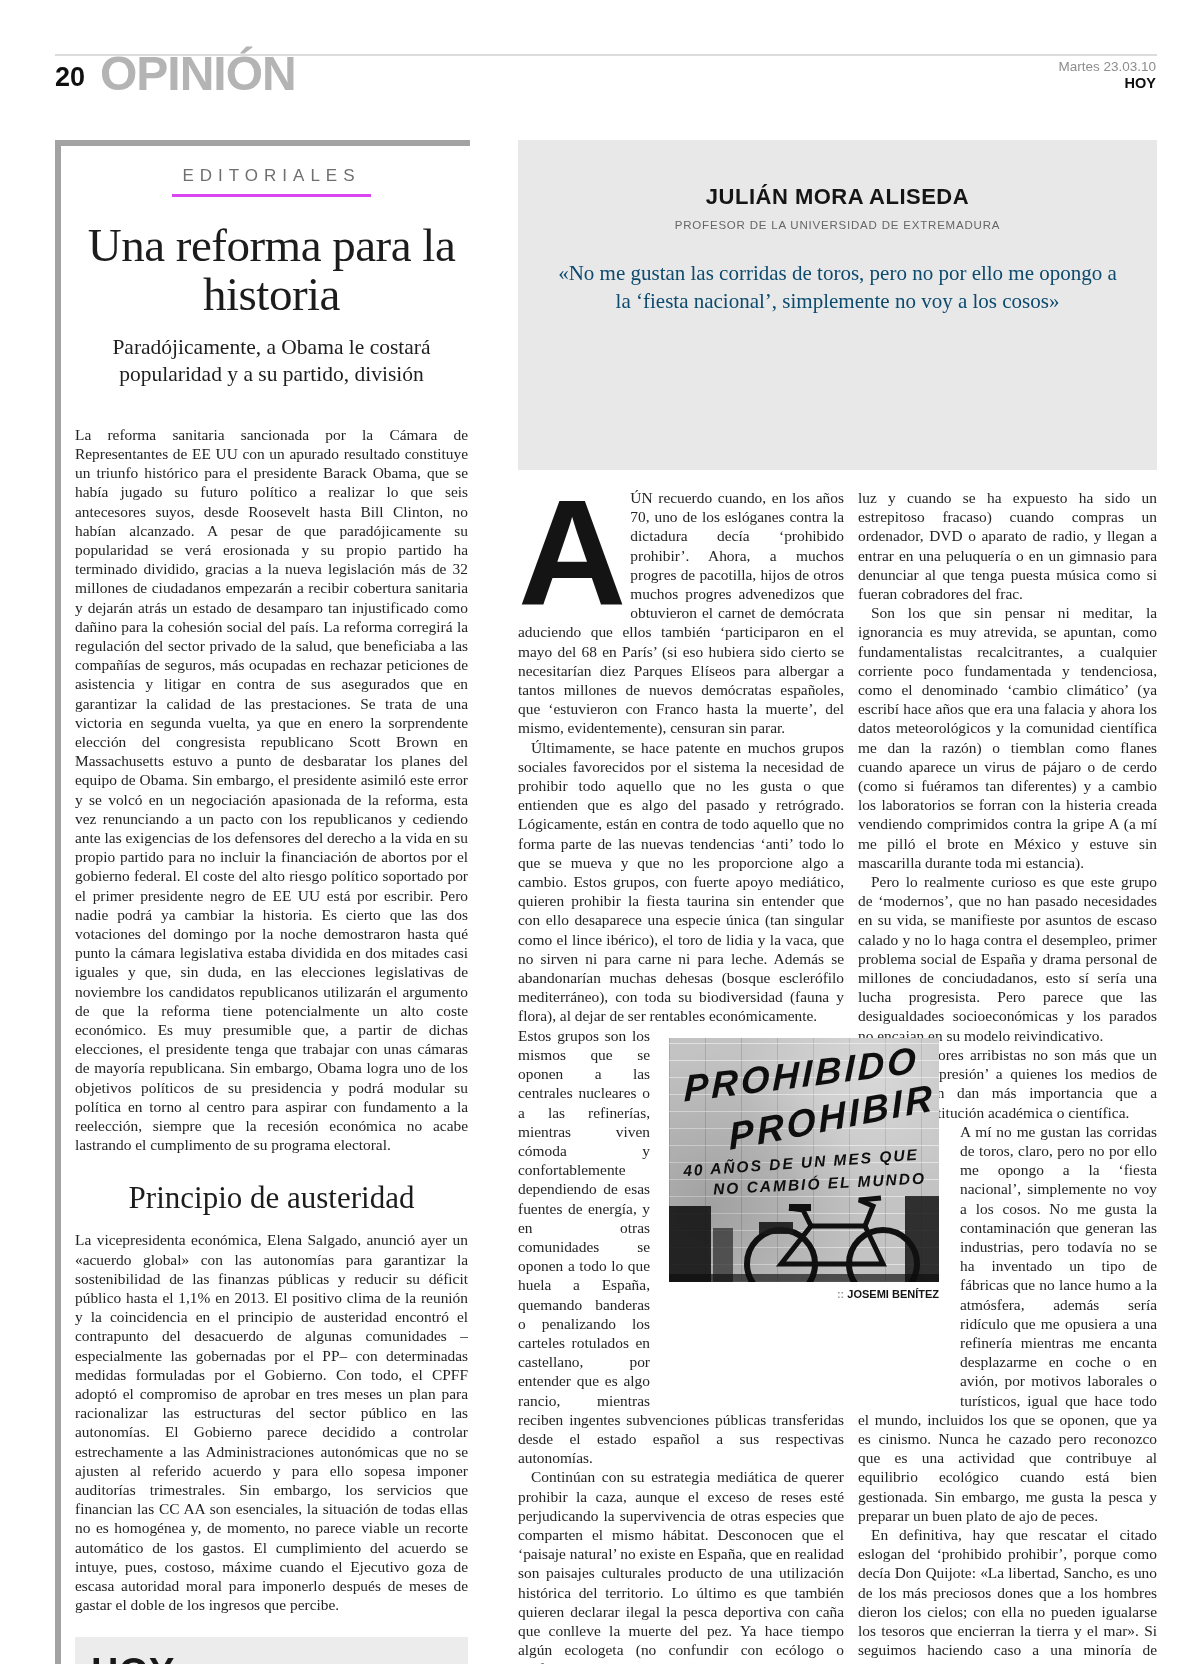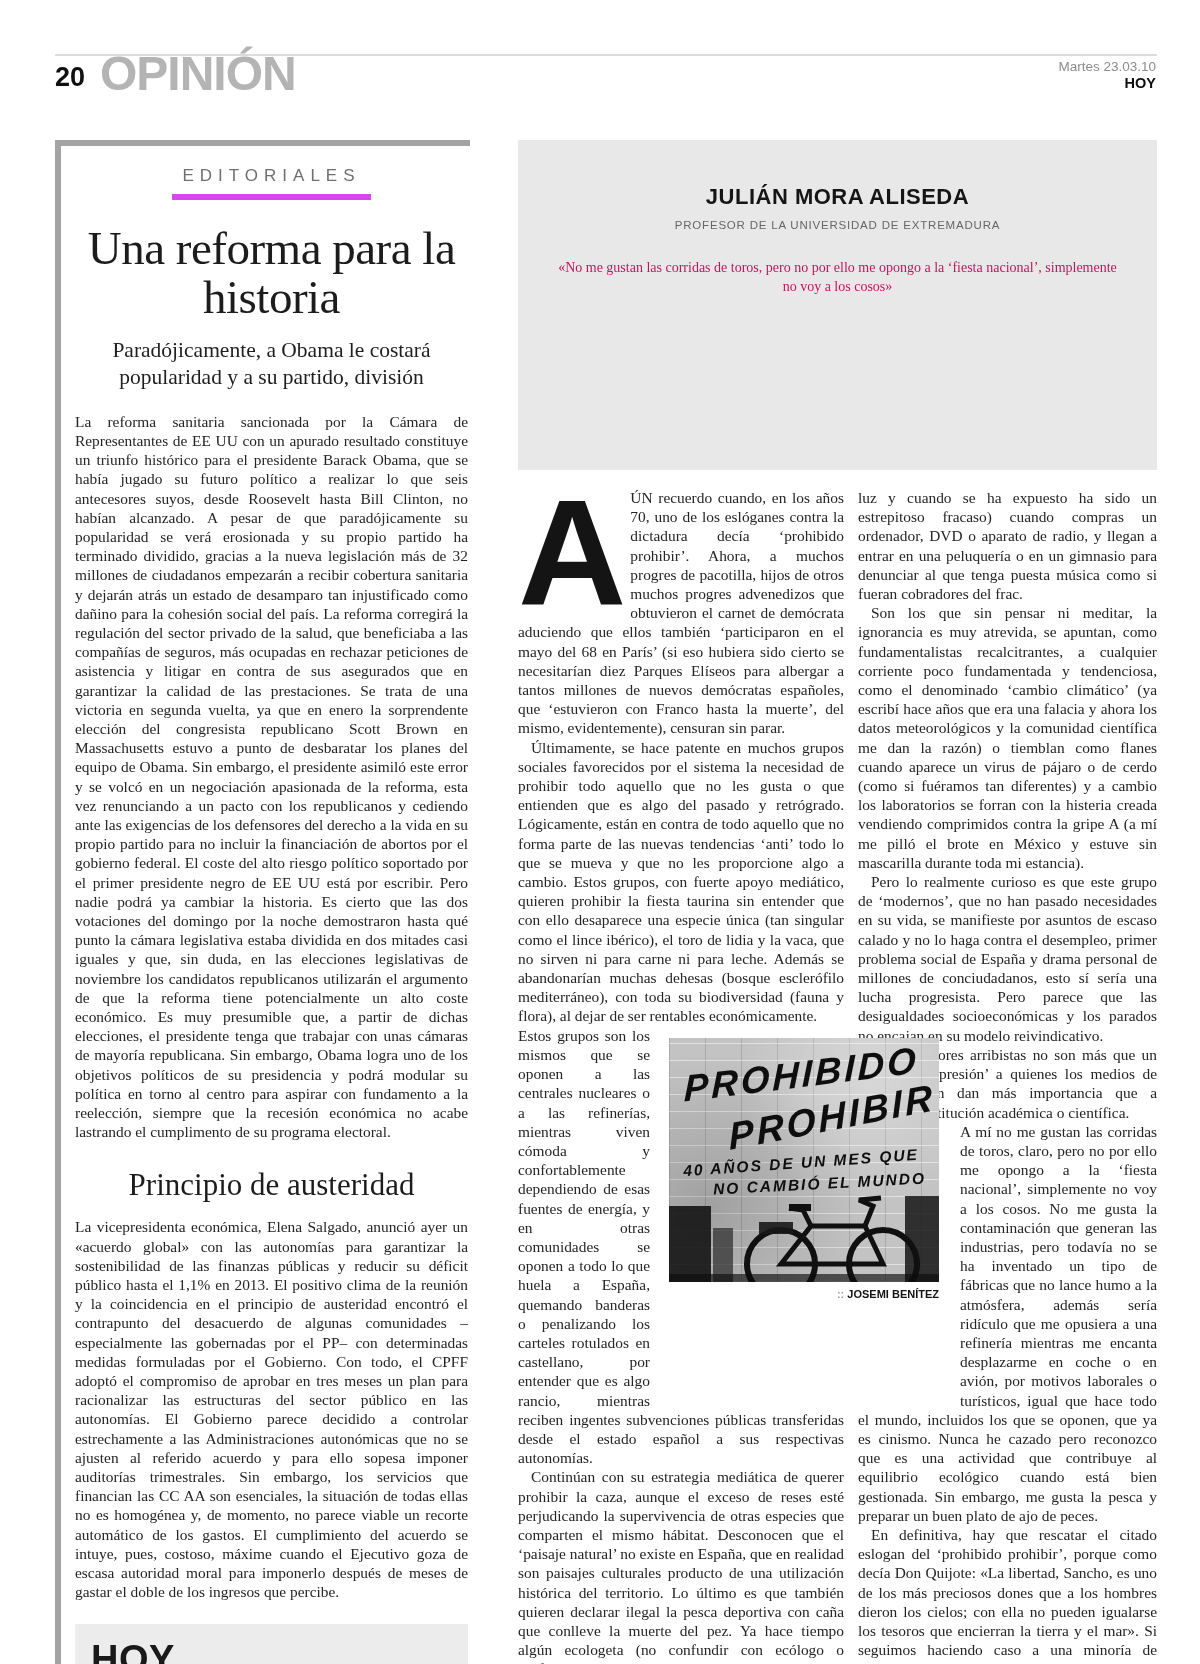--- a/index.html
+++ b/index.html
@@ -14,42 +14,42 @@
            font-weight:700;font-size:48px;letter-spacing:-1px;color:#b4b4b4;}
   .dateline{position:absolute;right:44px;top:58px;text-align:right;
            font-family:"Liberation Sans",sans-serif;font-size:13.5px;color:#8d8d8d;line-height:17px;margin-left:44px;}
   .dateline .brand{font-weight:bold;color:#0f0f0f;font-size:14.5px;}
 
   
   .left-col{position:absolute;left:55px;top:140px;width:415px;box-sizing:border-box;
             border-top:6px solid #a3a3a3;border-left:6px solid #a3a3a3;padding:16px 2px 0 14px;}
   .kicker{display:block;width:max-content;margin:4px auto 0;text-align:center;
           font-family:"Liberation Sans",sans-serif;font-size:17px;letter-spacing:6px;
-          color:#6f6f6f;border-bottom:6px solid #d946ef;padding:0 10px 8px;}
+          color:#6f6f6f;border-bottom:3px solid #d946ef;padding:0 10px 8px;}
   .ed-title{margin:24px 0 0;text-align:center;font-weight:normal;font-size:47px;
             line-height:1.05;color:#1c1c1c;letter-spacing:-0.5px;}
   .ed-sub{margin:14px 8px 0;text-align:center;font-size:21.5px;line-height:1.28;color:#1e1e1e;}
-  .ed-body{margin:20px 0 0;font-size:15.4px;line-height:19.2px;text-align:justify;color:#242424;}
+  .ed-body{margin:36px 0 0;font-size:15.4px;line-height:19.2px;text-align:justify;color:#242424;}
   .ed-title2{margin:26px 0 0;text-align:center;font-weight:normal;font-size:31px;color:#1c1c1c;}
   .ed-body2{margin:14px 0 0;font-size:15.4px;line-height:19.2px;text-align:justify;color:#242424;}
 
   
   .masthead{margin:22px 0 0;background:#ececec;border-bottom:12px solid #a6a6a6;
             padding:16px 12px 12px 16px;font-family:"Liberation Sans",sans-serif;}
   .m-brand{font-size:38px;font-weight:900;letter-spacing:0.5px;color:#191919;line-height:1;}
 
   
   .op-header{position:absolute;left:518px;top:140px;width:639px;height:330px;background:#e8e8e8;
              text-align:center;box-sizing:border-box;padding-top:24px;}
   .op-title{margin:0;font-weight:normal;font-size:49px;line-height:1.1;color:#1b1b1b;}
   .op-author{margin-top:20px;font-family:"Liberation Sans",sans-serif;font-weight:bold;
              font-size:22px;letter-spacing:0.5px;color:#151515;}
   .op-role{margin-top:9px;font-family:"Liberation Sans",sans-serif;font-size:11.5px;
            letter-spacing:0.8px;color:#666;}
-  .op-quote{margin:28px 40px 0;font-size:14px;line-height:1.35;color:#be185d;}
+  .op-quote{margin:28px 40px 0;font-size:21px;line-height:1.35;color:#0c4a6e;}
 
   .op-body{position:absolute;left:518px;top:488px;width:639px;height:1176px;overflow:hidden;}
   .op-col{position:absolute;top:0;font-size:15.4px;line-height:19.2px;text-align:justify;color:#242424;}
   .op-col p{margin:0;}
   .op-col p + p{text-indent:13px;}
   .op-col1{left:0;width:326px;}
   .op-col2{left:340px;width:299px;}
   .dropcap{float:left;font-family:"Liberation Sans",sans-serif;font-weight:900;
            font-size:150px;line-height:112px;margin:8px 10px 2px 0;letter-spacing:-6px;color:#141414;}
   .spacer-r{float:right;width:184px;height:264px;margin:96px 0 6px 10px;}

